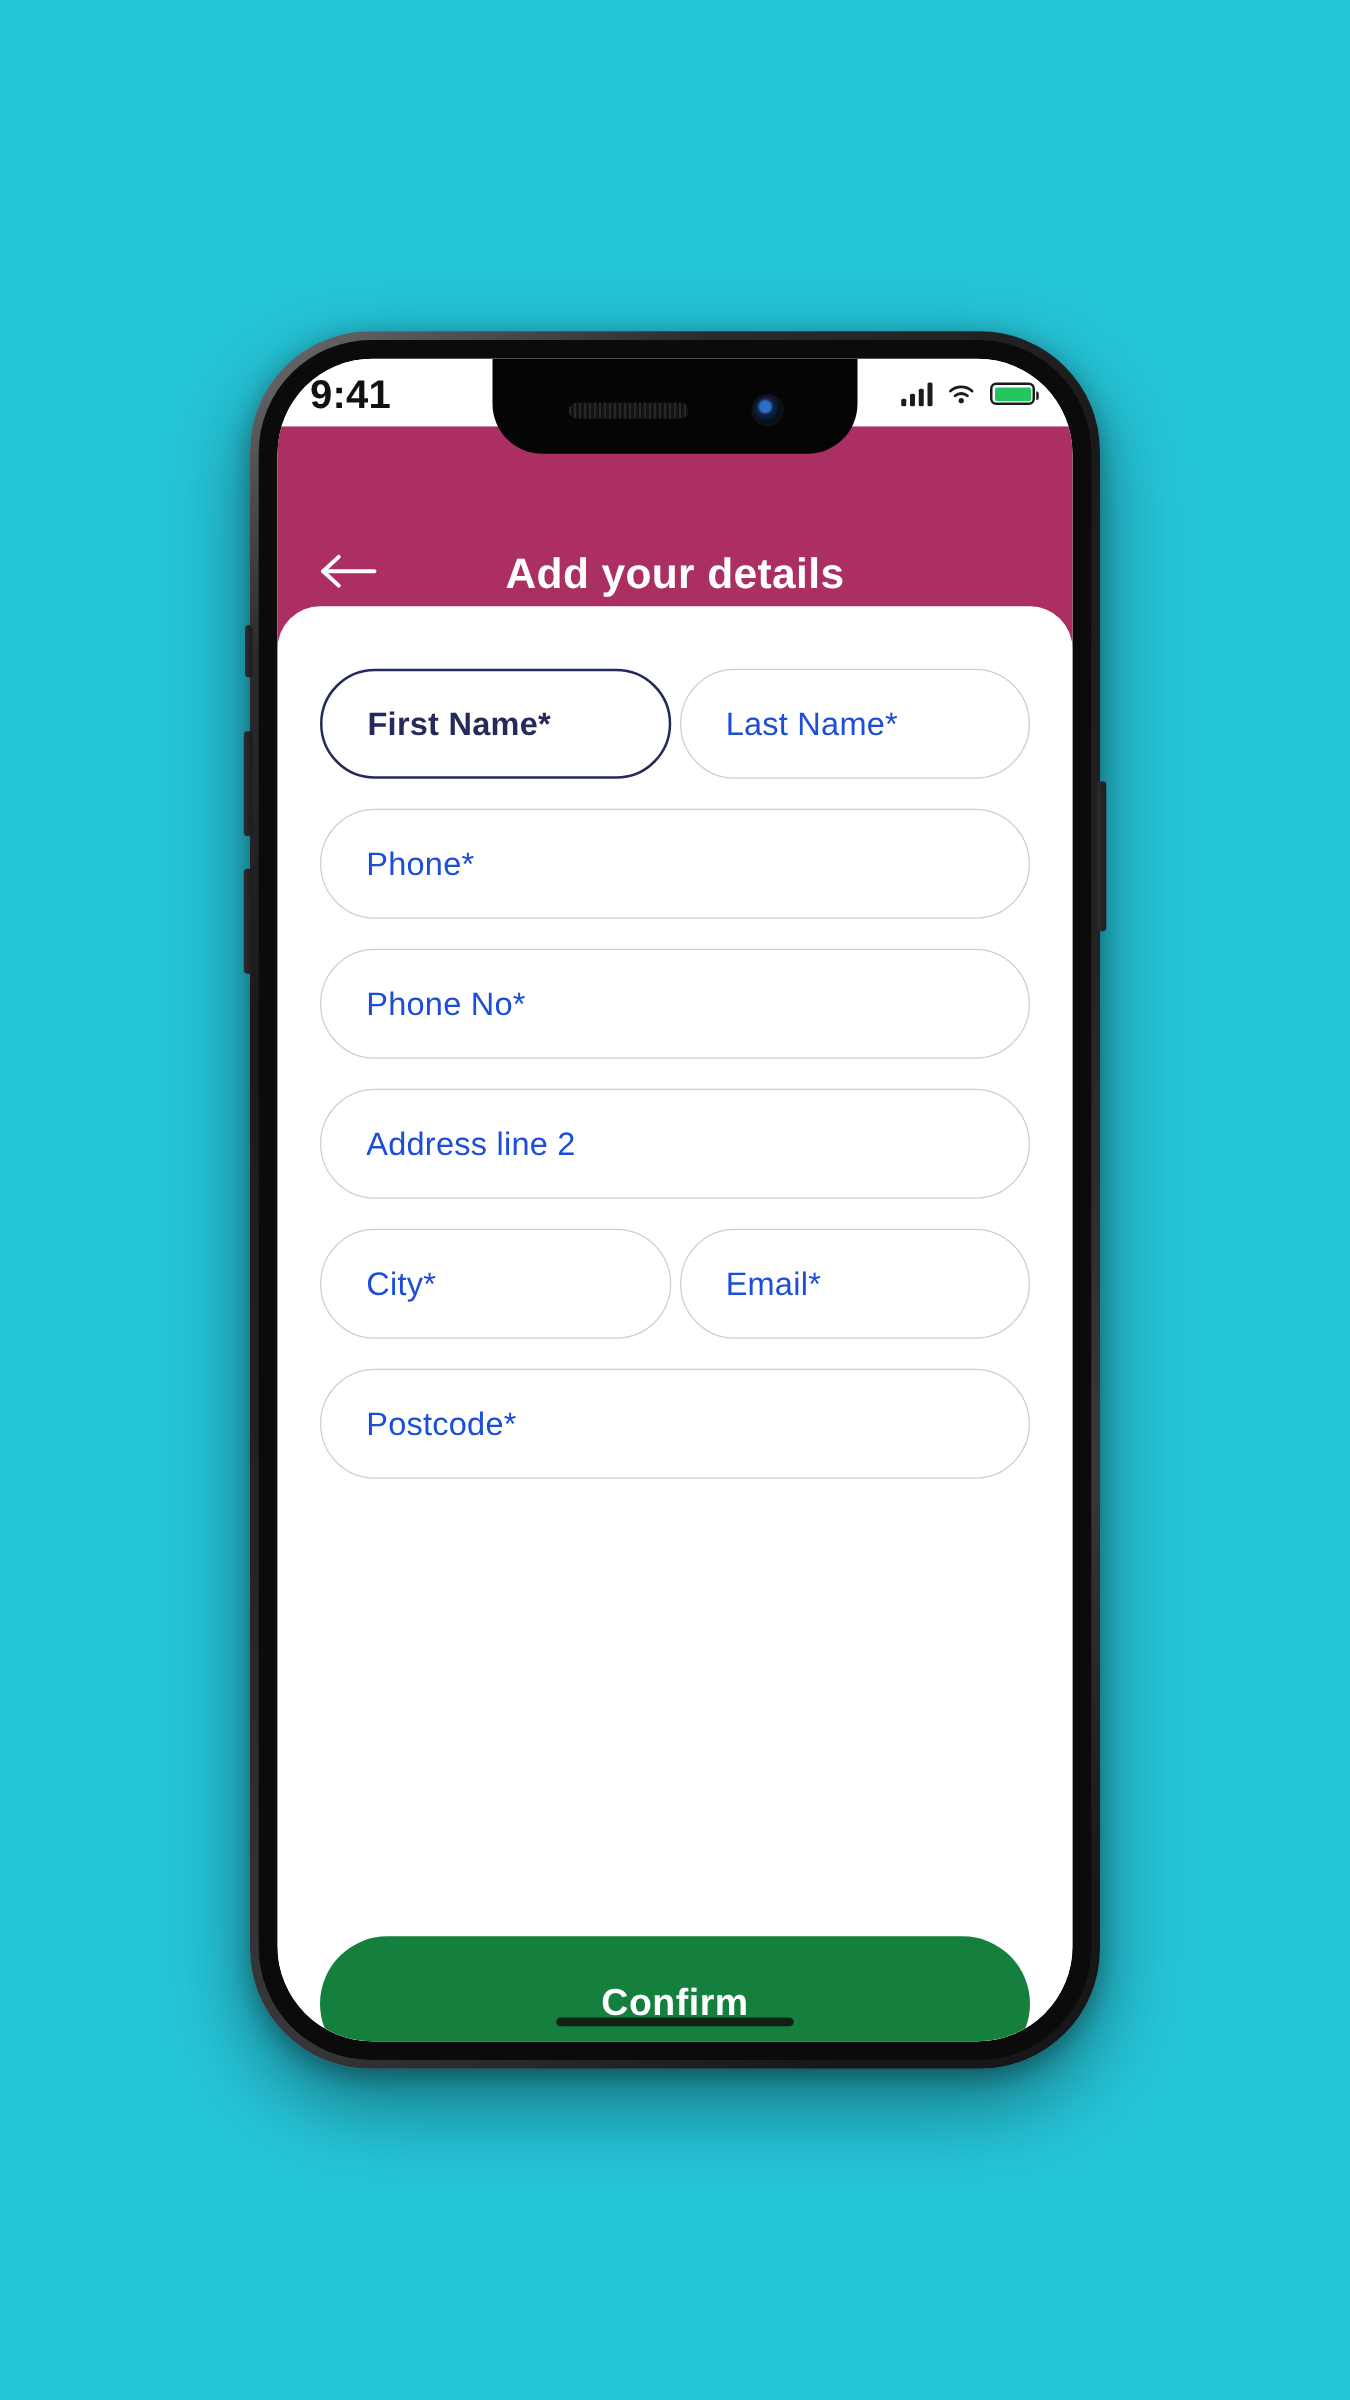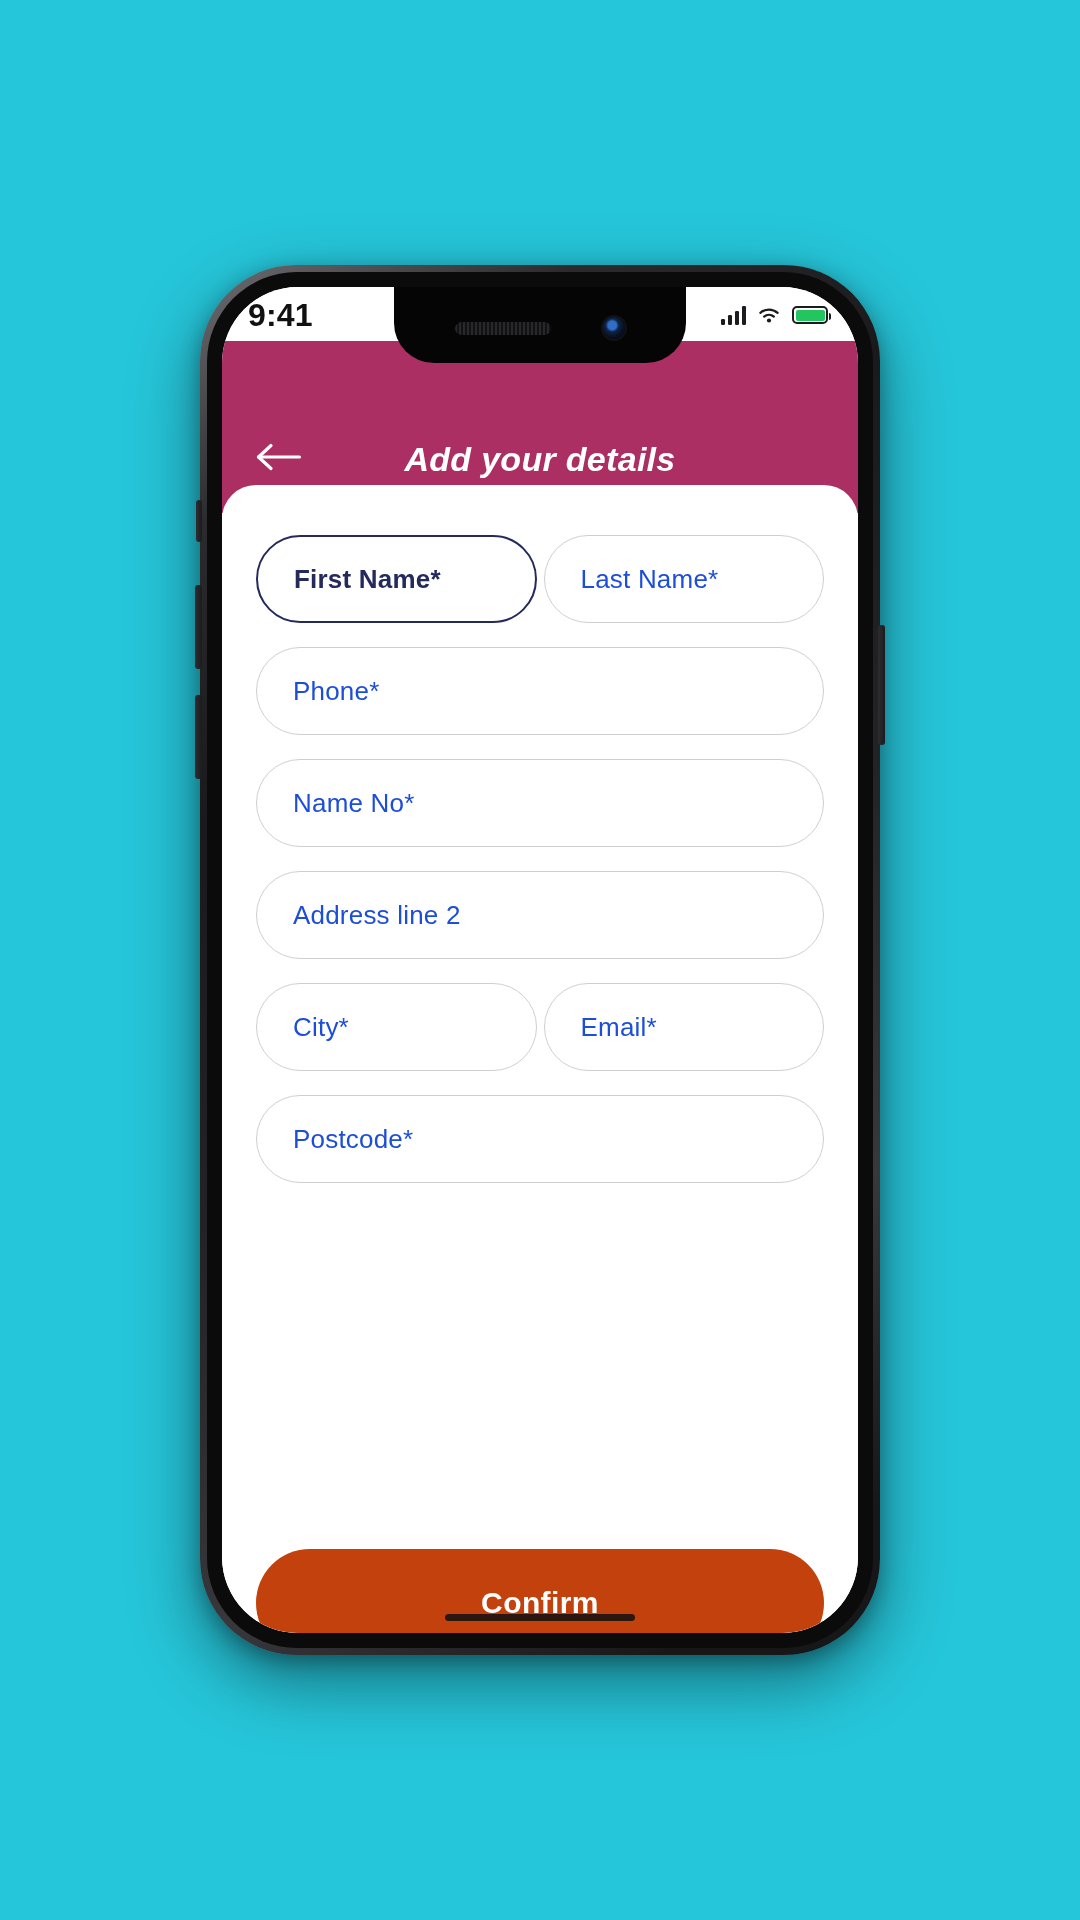--- a/index.html
+++ b/index.html
@@ -169,21 +169,20 @@
   .header-title{
     position:absolute;
     left:0; right:0;
     bottom:34px;
     text-align:center;
     font-size:34px;
     font-weight:700;
     color:#ffffff;
     letter-spacing:.3px;
     pointer-events:none;
-    font-style:italic;
   }
 
   
   .form-card{
     position:relative;
     margin-top:-28px;
     background:#ffffff;
     border-radius:34px 34px 0 0;
     flex:1;
     z-index:3;
@@ -228,21 +227,21 @@
   }
 
   .spacer{ flex:1; min-height:10px; }
 
   
   .confirm-wrap{
     padding:0 0 30px 0;
   }
   .confirm-btn{
     height:108px;
-    background:#c2410c;
+    background:#15803d;
     border-radius:60px;
     display:flex;
     align-items:center;
     justify-content:center;
     color:#ffffff;
     font-size:30px;
     font-weight:700;
     letter-spacing:.4px;
     cursor:pointer;
     border:none;
@@ -319,21 +318,21 @@
               <span class="field-label">Last Name*</span>
             </div>
           </div>
           <div class="field-row single">
             <div class="field">
               <span class="field-label">Phone*</span>
             </div>
           </div>
           <div class="field-row single">
             <div class="field">
-              <span class="field-label">Name No*</span>
+              <span class="field-label">Phone No*</span>
             </div>
           </div>
           <div class="field-row single">
             <div class="field">
               <span class="field-label">Address line 2</span>
             </div>
           </div>
           <div class="field-row pair">
             <div class="field">
               <span class="field-label">City*</span>

